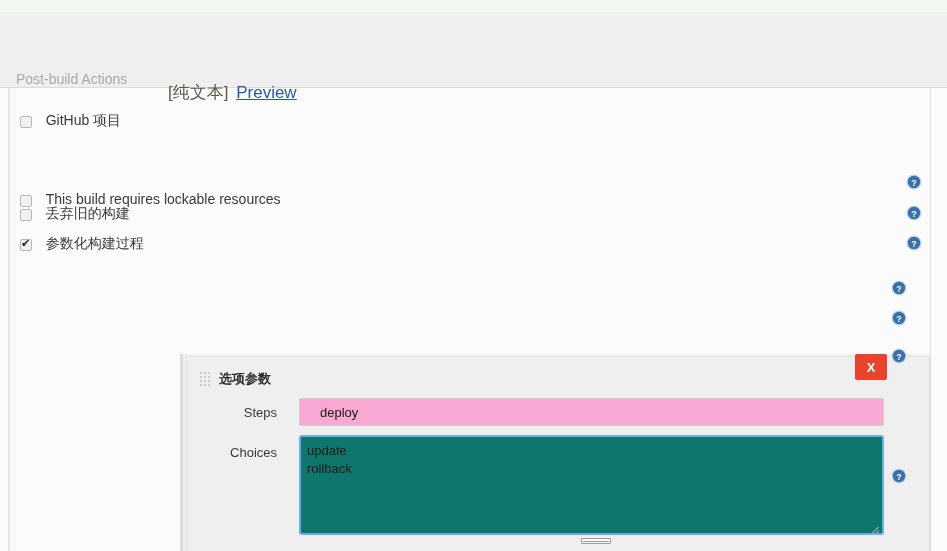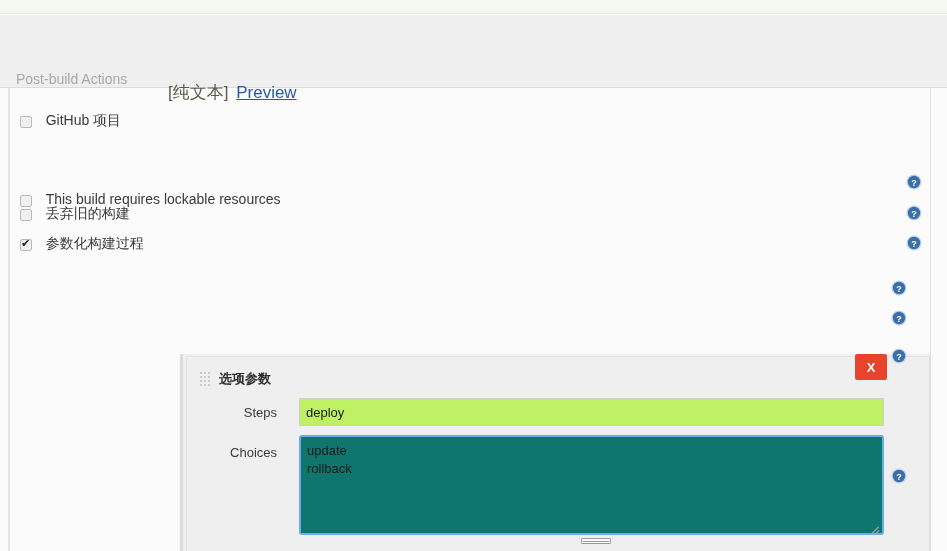--- a/index.html
+++ b/index.html
@@ -170,26 +170,26 @@
 
   
   .fld-label {
     position: absolute;
     font-size: 13px; color: #3a3a3a;
     text-align: right;
     white-space: nowrap;
   }
   .txtinput {
     position: absolute;
-    background: #bef264;
+    background: #f9a8d4;
     border: 1px solid #cfcfcf;
     font-family: "Liberation Sans", sans-serif;
     font-size: 13px;
     color: #1a1a1a;
-    padding: 4px 6px;
+    padding: 4px 20px;
     outline: none;
     border-radius: 1px;
   }
   .txtarea {
     position: absolute;
     background: #0f766e;
     border: 1px solid #cfcfcf;
     font-family: "Liberation Sans", sans-serif;
     font-size: 13px;
     color: #1a1a1a;

